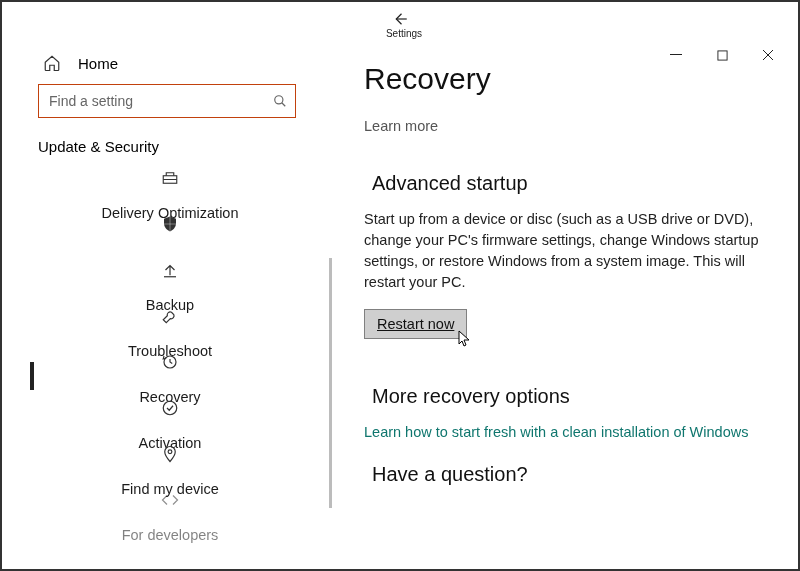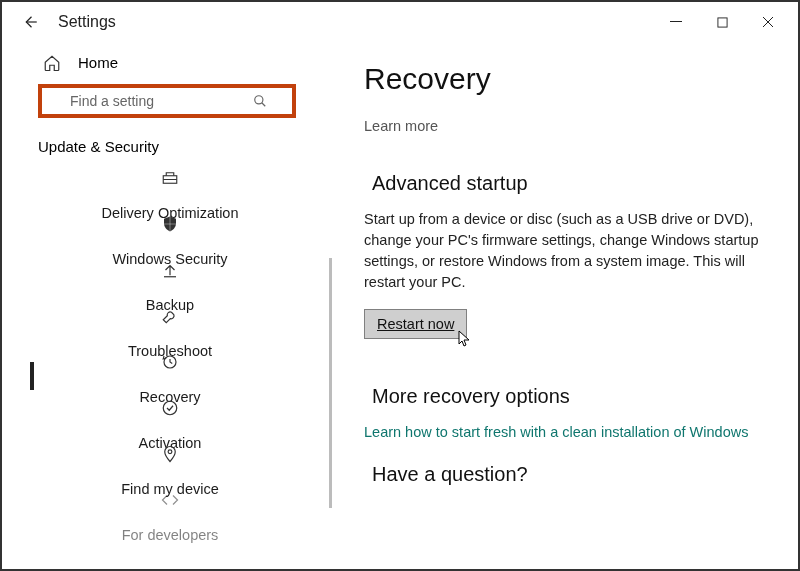--- a/index.html
+++ b/index.html
@@ -10,22 +10,23 @@
     width: 800px;
     height: 571px;
     overflow: hidden;
     border: 2px solid #333;
     position: relative;
   }
   .titlebar {
     display: flex;
     align-items: center;
     height: 40px;
-    padding: 0 8px;
-    font-size: 16px;
+    padding: 8px 8px;
+    font-size: 10px;
+    flex-direction: column;
   }
   .back-btn {
     width: 40px; height: 40px;
     display: flex; align-items: center; justify-content: center;
     font-size: 16px;
   }
   .titlebar-title { margin-left: 8px; color: #222; }
   .window-controls {
     margin-left: auto;
     display: flex;
@@ -40,34 +41,35 @@
     display: flex;
     height: calc(571px - 44px);
   }
   .left-pane {
     width: 330px;
     padding: 0 0 0 0;
     position: relative;
   }
   .home-row {
     display: flex;
+    align-items: center;
     gap: 16px;
     padding: 12px 36px 12px 40px;
     font-size: 15px;
   }
   .home-row .icon { width: 20px; display: flex; justify-content: center; }
   .search-wrap {
     padding: 0 36px 20px 36px;
   }
   .search-box {
     display: flex;
     align-items: center;
-    border: 4px solid #c2410c;
+    border: 1px solid #c2410c;
     height: 34px;
-    padding: 0 26px;
+    padding: 0 8px;
     background: #fff;
   }
   .search-box input {
     border: none; outline: none; flex: 1;
     font-size: 14px; font-family: inherit;
     color: #555;
   }
   .search-box input::placeholder { color: #666; }
   .search-icon { color: #666; font-size: 14px; }
   .category-label {
@@ -229,21 +231,20 @@
       </div>
 
       <div class="nav-item">
         <span class="icon">
           <svg width="18" height="18" viewBox="0 0 24 24">
               <path d="M12 2l8 3v6c0 5-3.5 9-8 11-4.5-2-8-6-8-11V5l8-3z" fill="#333"></path>
               <path d="M12 2v20" stroke="#fff" stroke-width="0.5"></path>
               <path d="M4 12h16" stroke="#fff" stroke-width="0.5"></path>
             </svg>
         </span>
-        <span>Windows Security</span>
       </div>
 
       <div class="nav-item">
         <span class="icon">
           <svg width="18" height="18" viewBox="0 0 24 24" fill="none" stroke="#333" stroke-width="1.6">
               <path d="M12 19V6M6 12l6-6 6 6"></path>
               <path d="M4 21h16"></path>
             </svg>
         </span>
         <span>Backup</span>

